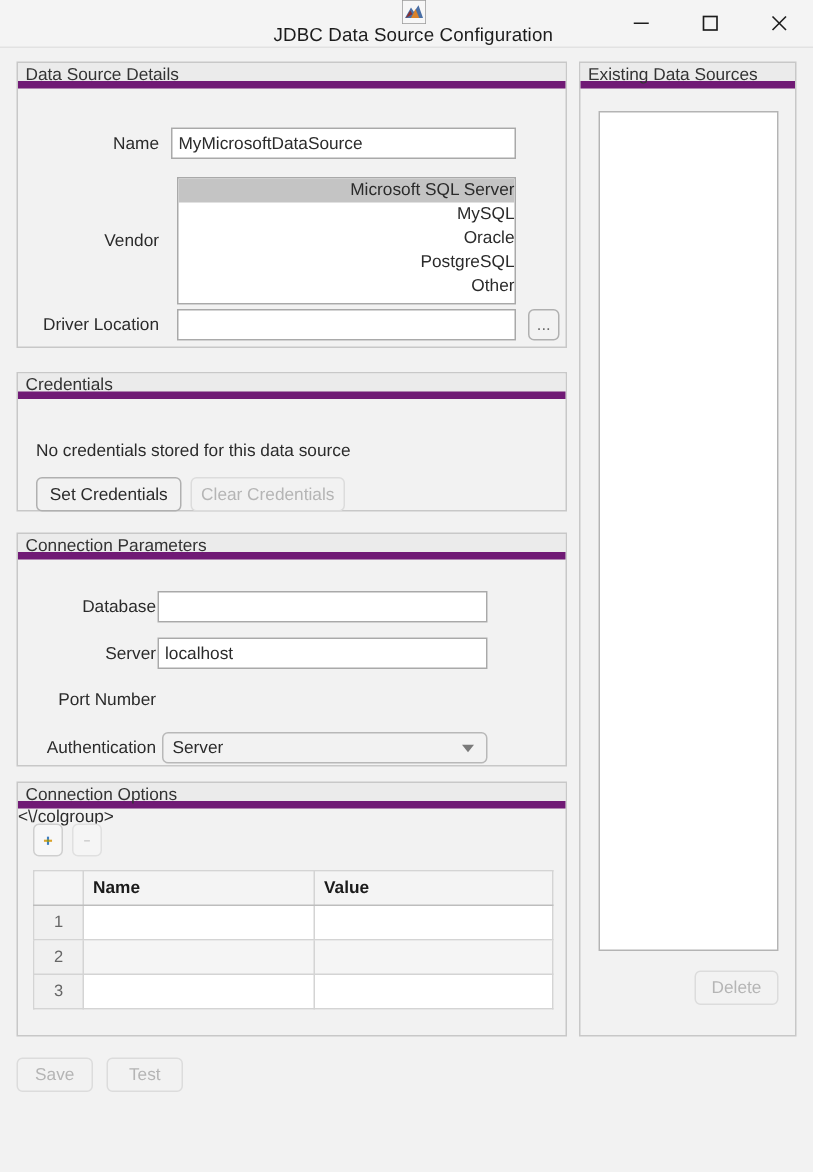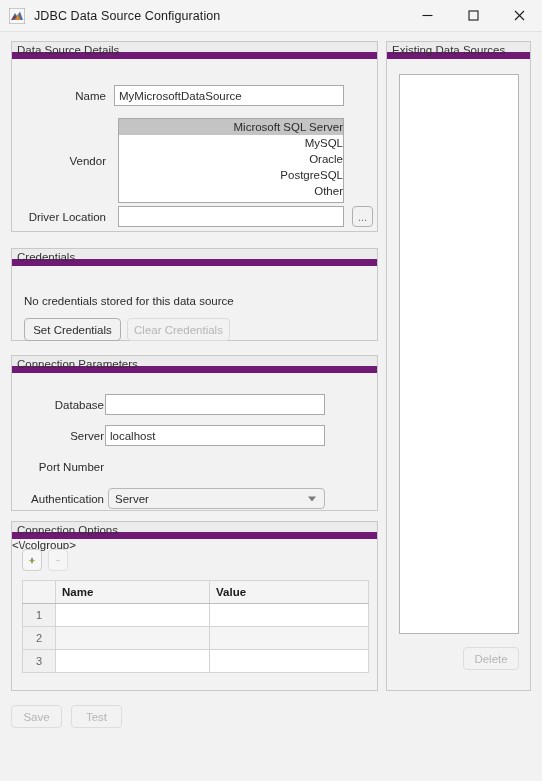--- a/index.html
+++ b/index.html
@@ -18,20 +18,21 @@
   }
 
   
   .titlebar {
     height: 31px;
     background: #f4f4f4;
     border-bottom: 1px solid #e2e2e2;
     display: flex;
     align-items: center;
     position: relative;
+    flex-direction: column;
   }
   .app-icon {
     width: 16px; height: 16px;
     margin-left: 9px;
     position: relative;
     flex: 0 0 auto;
   }
   .title-text {
     margin-left: 9px;
     font-size: 12.5px;
@@ -55,21 +56,21 @@
   
   .panel {
     position: absolute;
     border: 1px solid #c8c8c8;
     background: #f2f2f2;
     box-sizing: border-box;
   }
   .panel-header {
     height: 17px;
     background: #ebebeb;
-    border-bottom: 7px solid #701a75;
+    border-bottom: 5px solid #701a75;
     font-size: 11.5px;
     color: #333;
     padding-left: 5px;
     line-height: 17px;
     box-sizing: border-box;
     white-space: nowrap;
   }
   .panel-body { position: relative; }
 
   

